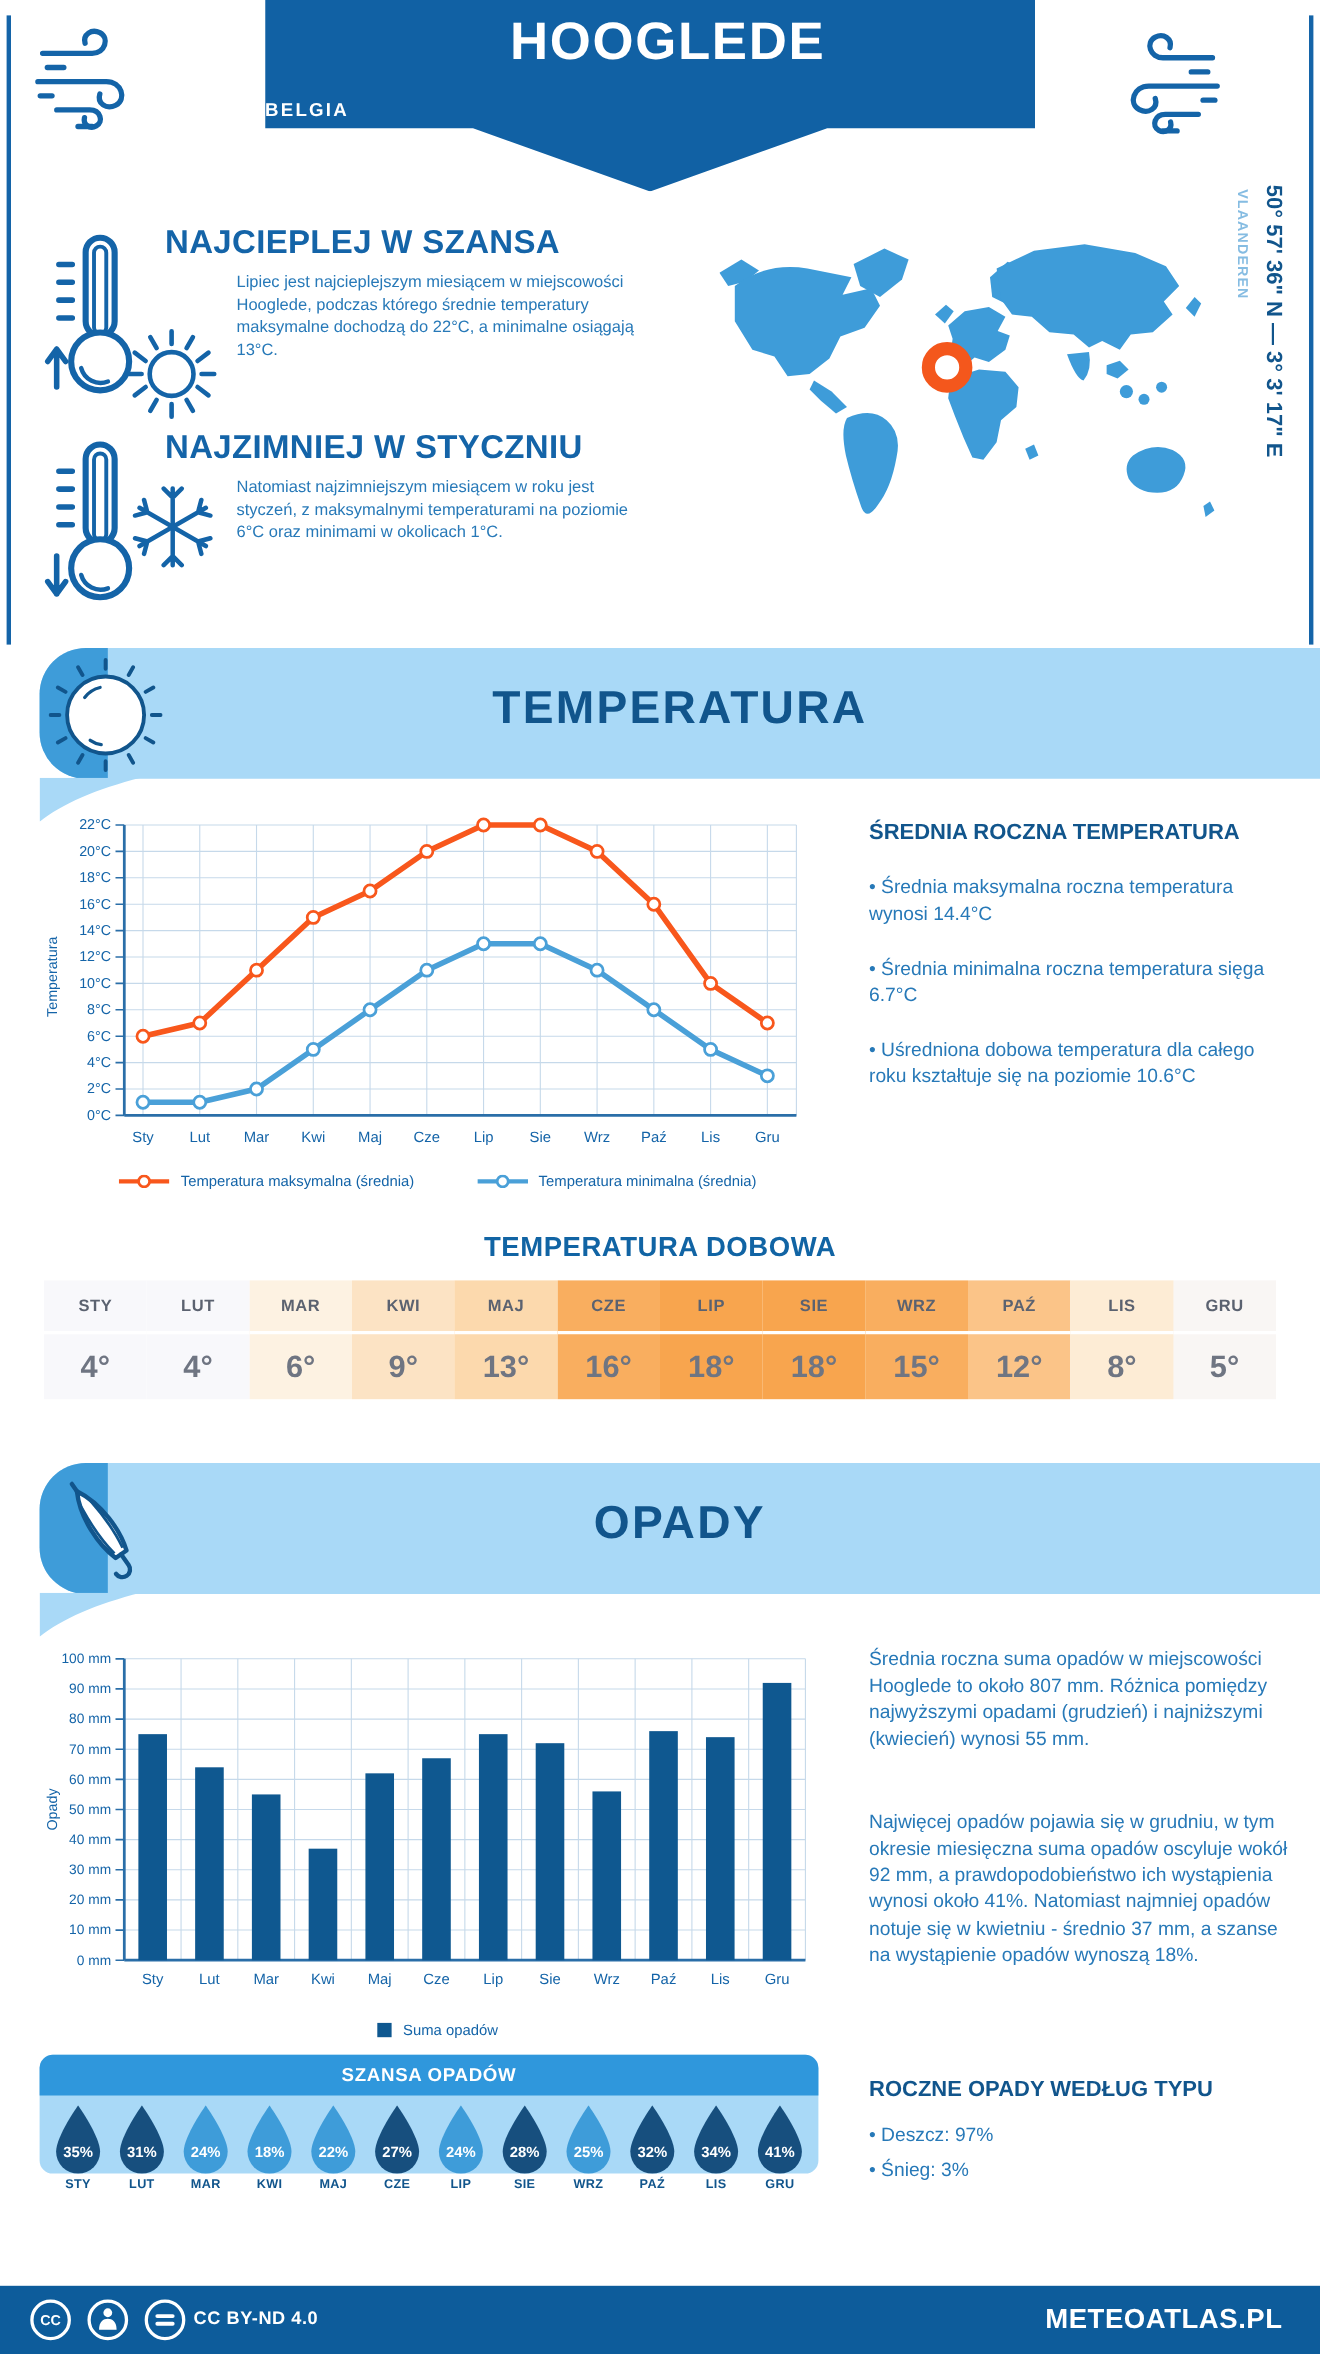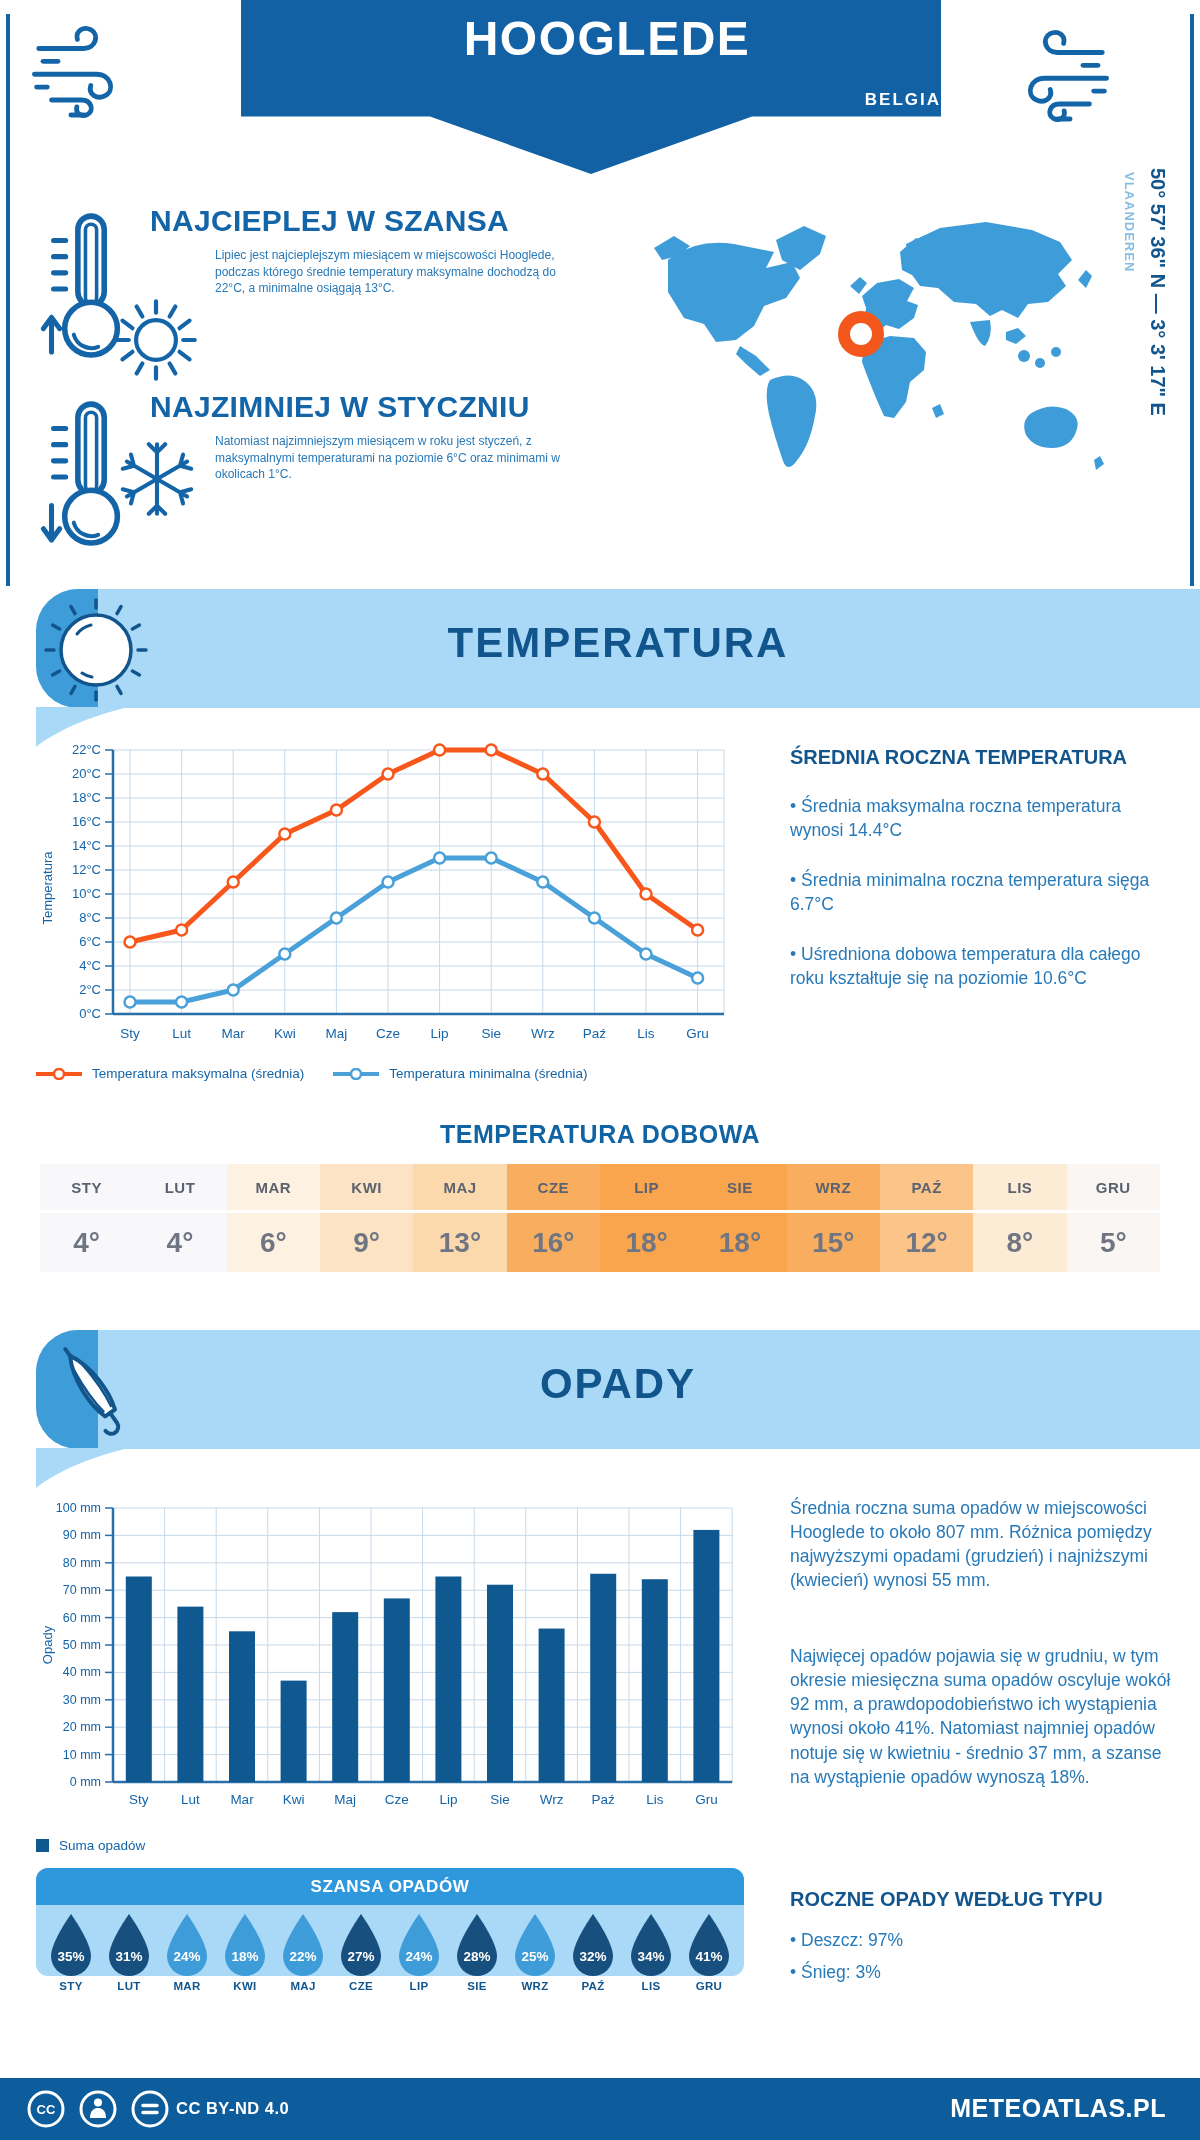--- a/index.html
+++ b/index.html
@@ -9,47 +9,47 @@
 
   
   .edge{position:absolute;width:4px;background:#1464a8;top:14px;height:572px;}
   .edge.left{left:6px;} .edge.right{left:1190px;}
 
   
   .ribbon{position:absolute;left:241px;top:0;width:700px;height:174px;background:#1161a4;
           clip-path:polygon(0 0,100% 0,100% 67%,73% 67%,50% 100%,27% 67%,0 67%);}
   .ribbon .title{position:absolute;left:0;top:11px;width:100%;text-align:center;
           color:#fff;font-size:48px;font-weight:800;letter-spacing:1.5px;padding-left:16px;}
-  .ribbon .subtitle{position:absolute;left:0;top:90px;width:100%;text-align:right;
+  .ribbon .subtitle{position:absolute;left:0;top:90px;width:100%;text-align:left;
           color:#fff;font-size:17px;font-weight:600;letter-spacing:2px;}
 
   
   .blk-heading{position:absolute;font-size:30px;font-weight:800;color:#1464a8;letter-spacing:0.3px;}
-  .blk-text{position:absolute;width:362px;font-size:12px;line-height:1.38;color:#2779b8;}
+  .blk-text{position:absolute;width:362px;font-size:15px;line-height:1.38;color:#2779b8;}
 
   .vert{writing-mode:vertical-rl;text-orientation:mixed;}
   .coords{position:absolute;left:1146px;top:168px;height:340px;font-size:20px;font-weight:800;color:#11558c;}
   .region{position:absolute;left:1122px;top:172px;height:260px;font-size:13px;font-weight:700;
           color:#85bce2;letter-spacing:1px;}
 
   .map-marker{position:absolute;left:838px;top:311px;width:46px;height:46px;border-radius:50%;
           border:12px solid #f4571c;background:#fff;box-sizing:border-box;}
 
   
   .banner{position:absolute;left:36px;width:1164px;height:119px;background:#a9d9f7;
           border-radius:42px 0 0 42px;}
   .banner .cap{position:absolute;left:0;top:0;width:62px;height:119px;background:#3e9cd9;
           border-radius:42px 0 0 42px;}
   .banner .btitle{position:absolute;left:0;top:30px;width:100%;text-align:center;
           font-size:42px;font-weight:800;color:#11558c;letter-spacing:2px;}
   .tail{position:absolute;left:36px;width:92px;height:40px;}
 
   
-  .legend{position:absolute;left:36px;width:724px;display:flex;
-          align-items:center;gap:29px;}
+  .legend{position:absolute;left:36px;width:724px;display:flex;justify-content:center;
+          align-items:center;gap:57px;}
   .legend .item{display:flex;align-items:center;gap:10px;font-size:13.5px;color:#1464a8;}
   .legend .sq{width:13px;height:13px;display:inline-block;}
 
   
   .panel-h{position:absolute;left:790px;width:390px;font-size:20px;font-weight:800;color:#11558c;}
   .panel-p{position:absolute;left:790px;width:385px;font-size:17.5px;line-height:1.38;color:#2779b8;}
 
   
   .daily-title{position:absolute;left:0;top:1120px;width:1200px;text-align:center;
           font-size:25px;font-weight:800;color:#1164a4;letter-spacing:0.5px;}

